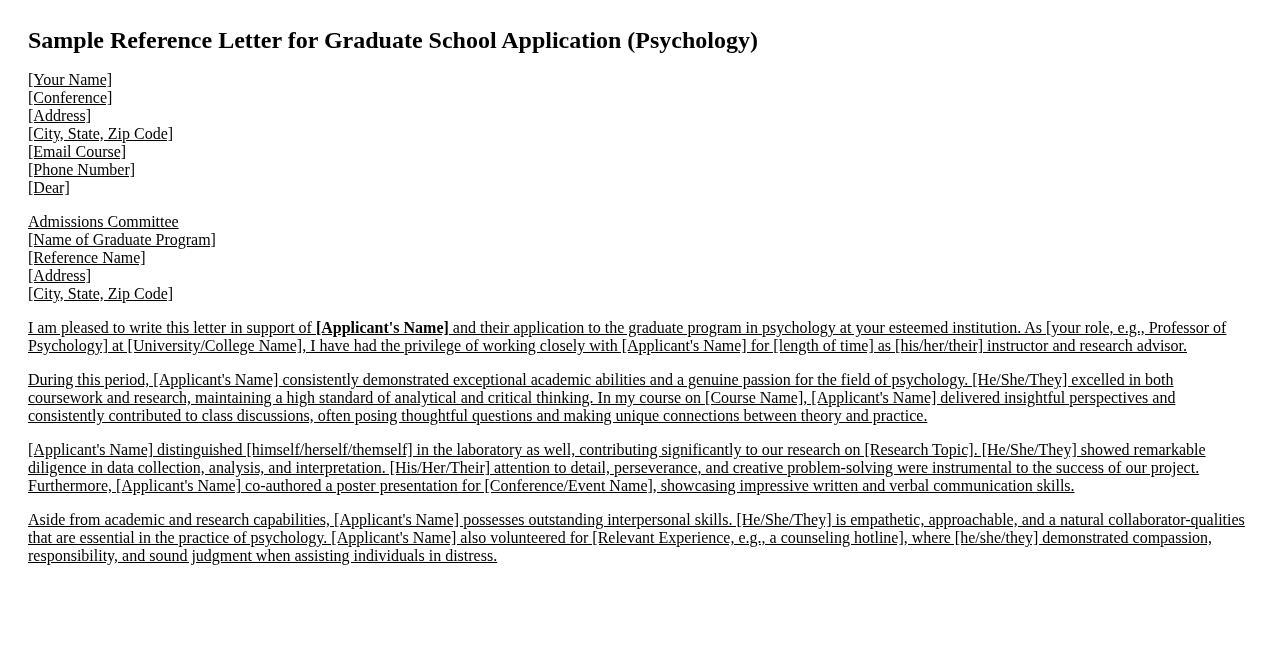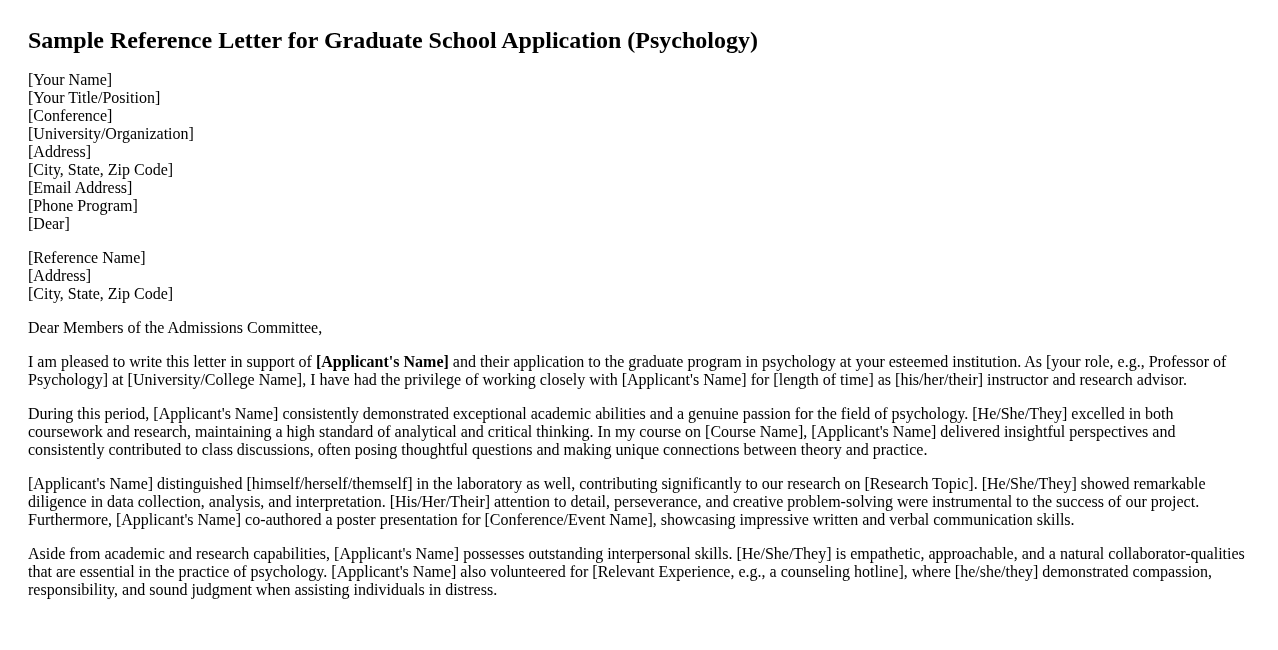--- a/index.html
+++ b/index.html
@@ -22,54 +22,54 @@
     background: #ffffff;
   }
   h1.doc-title {
     font-size: 24px;
     font-weight: bold;
     margin: 27px 0 17px 0;
     line-height: normal;
   }
   p {
     margin: 16px 0;
+    text-decoration: underline;
   }
   .addr-line {
     display: block;
   }
   strong {
     font-weight: bold;
   }
 </style>
 </head>
 <body>
 
 <div class="page">
 
   <h1 class="doc-title">Sample Reference Letter for Graduate School Application (Psychology)</h1>
 
   <p>
     <span class="addr-line">[Your Name]</span>
-    <span class="addr-line">[Your Title/Position]</span>
     <span class="addr-line">[Conference]</span>
-    <span class="addr-line">[University/Organization]</span>
     <span class="addr-line">[Address]</span>
     <span class="addr-line">[City, State, Zip Code]</span>
-    <span class="addr-line">[Email Address]</span>
-    <span class="addr-line">[Phone Program]</span>
+    <span class="addr-line">[Email Course]</span>
+    <span class="addr-line">[Phone Number]</span>
     <span class="addr-line">[Dear]</span>
   </p>
 
   <p>
+    <span class="addr-line">Admissions Committee</span>
+    <span class="addr-line">[Name of Graduate Program]</span>
     <span class="addr-line">[Reference Name]</span>
     <span class="addr-line">[Address]</span>
     <span class="addr-line">[City, State, Zip Code]</span>
   </p>
 
-  <p>Dear Members of the Admissions Committee,</p>
 
   <p><span>I am pleased to write this letter in support of </span><strong>[Applicant's Name]</strong><span> and their application to the graduate program in psychology at your esteemed institution. As [your role, e.g., Professor of Psychology] at [University/College Name], I have had the privilege of working closely with [Applicant's Name] for [length of time] as [his/her/their] instructor and research advisor.</span></p>
 
   <p>During this period, [Applicant's Name] consistently demonstrated exceptional academic abilities and a genuine passion for the field of psychology. [He/She/They] excelled in both coursework and research, maintaining a high standard of analytical and critical thinking. In my course on [Course Name], [Applicant's Name] delivered insightful perspectives and consistently contributed to class discussions, often posing thoughtful questions and making unique connections between theory and practice.</p>
 
   <p>[Applicant's Name] distinguished [himself/herself/themself] in the laboratory as well, contributing significantly to our research on [Research Topic]. [He/She/They] showed remarkable diligence in data collection, analysis, and interpretation. [His/Her/Their] attention to detail, perseverance, and creative problem-solving were instrumental to the success of our project. Furthermore, [Applicant's Name] co-authored a poster presentation for [Conference/Event Name], showcasing impressive written and verbal communication skills.</p>
 
   <p>Aside from academic and research capabilities, [Applicant's Name] possesses outstanding interpersonal skills. [He/She/They] is empathetic, approachable, and a natural collaborator-qualities that are essential in the practice of psychology. [Applicant's Name] also volunteered for [Relevant Experience, e.g., a counseling hotline], where [he/she/they] demonstrated compassion, responsibility, and sound judgment when assisting individuals in distress.</p>
 
 </div>

